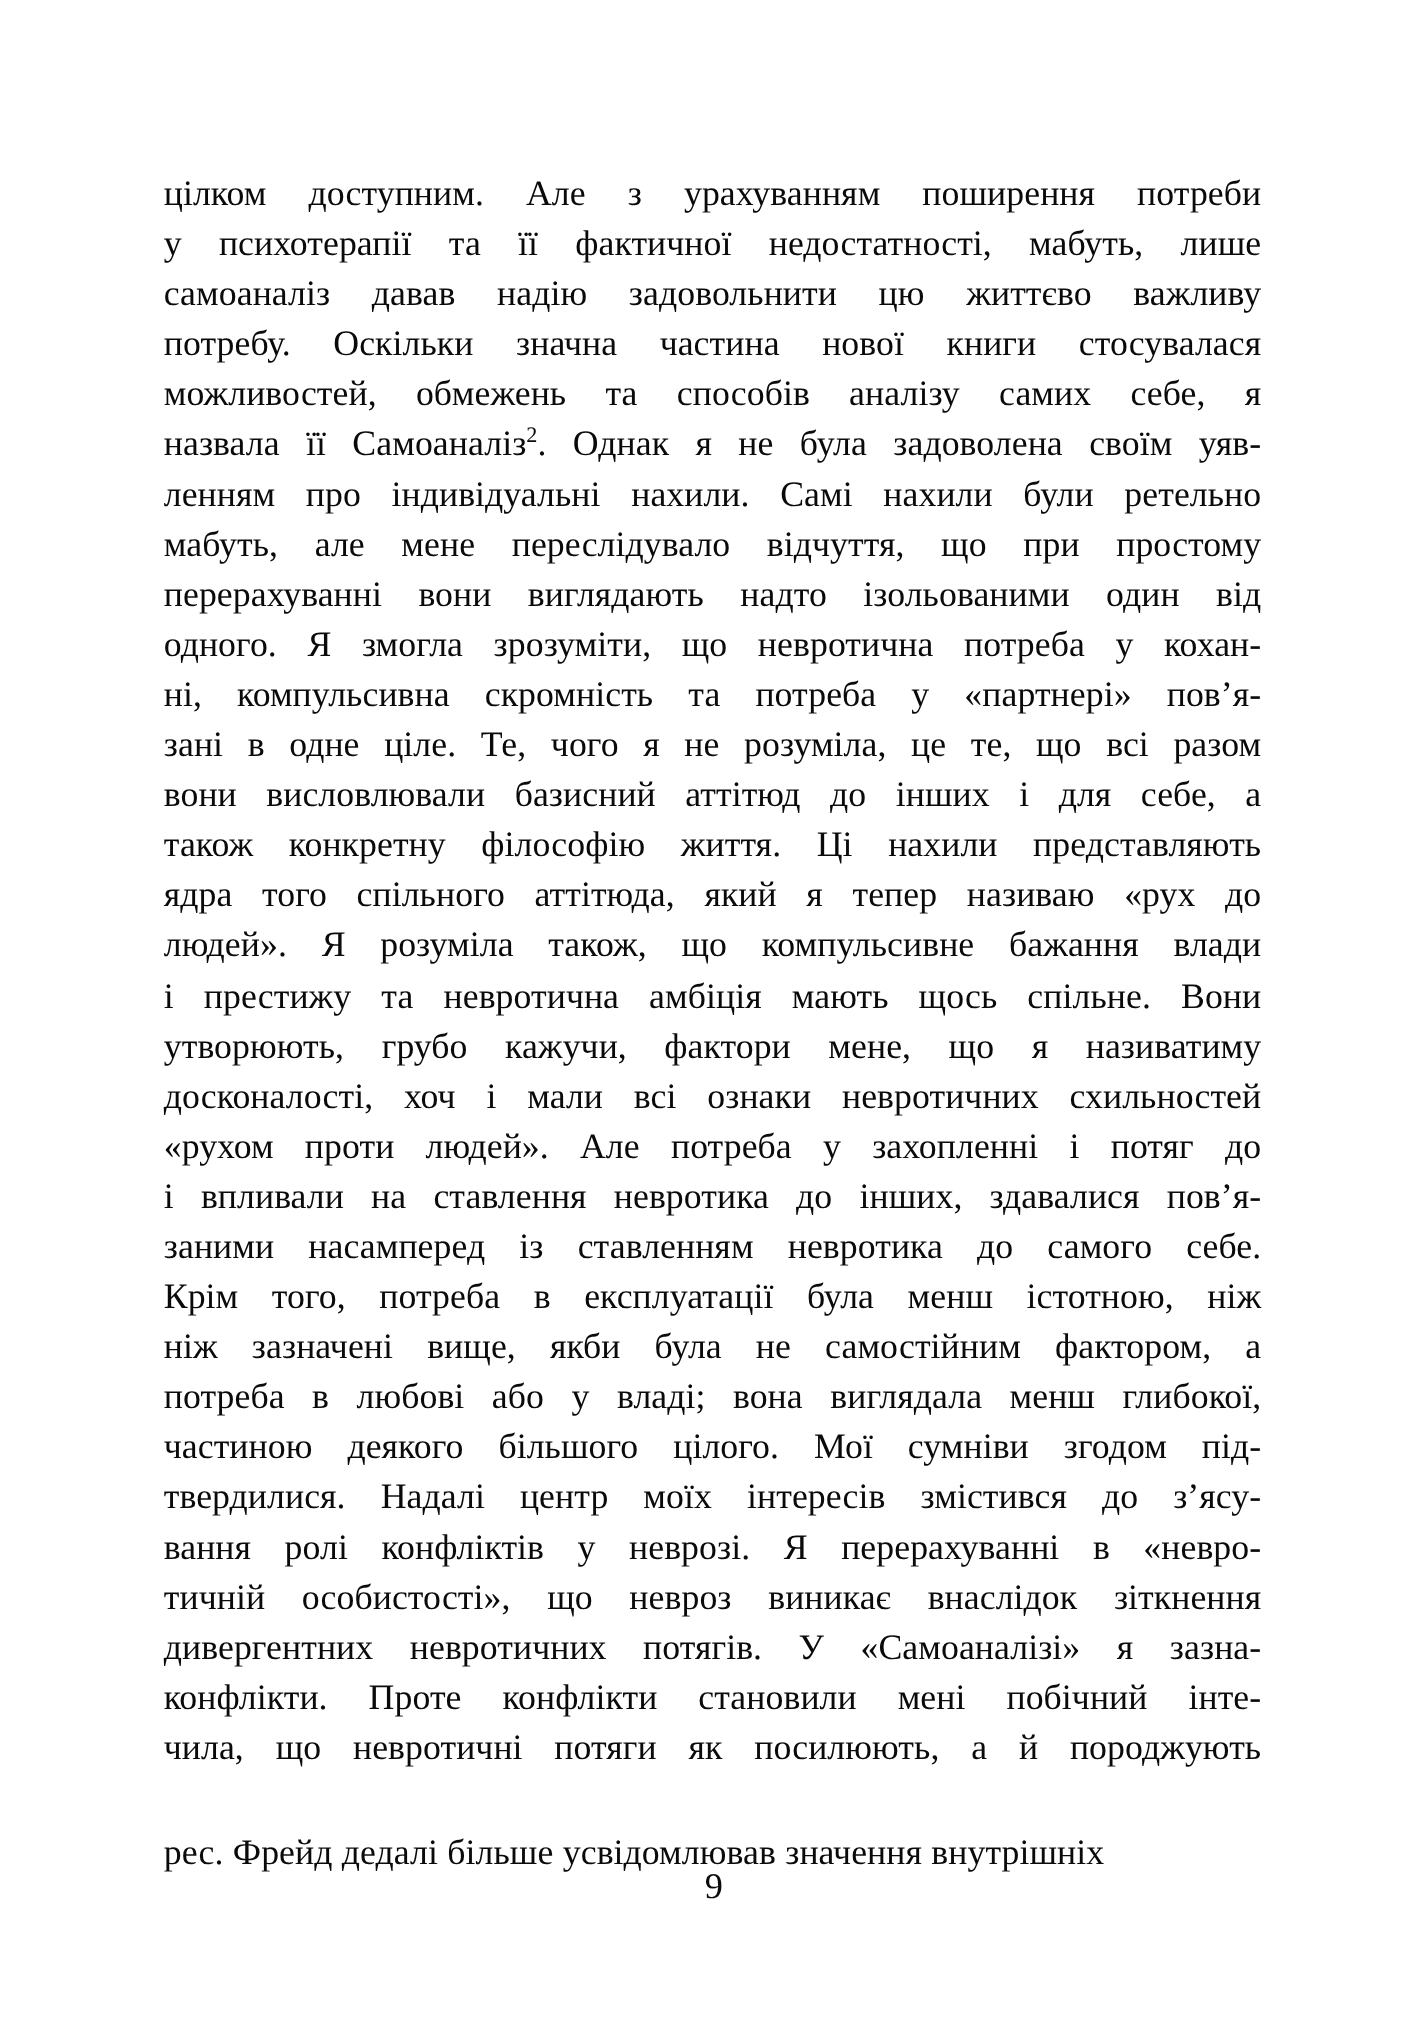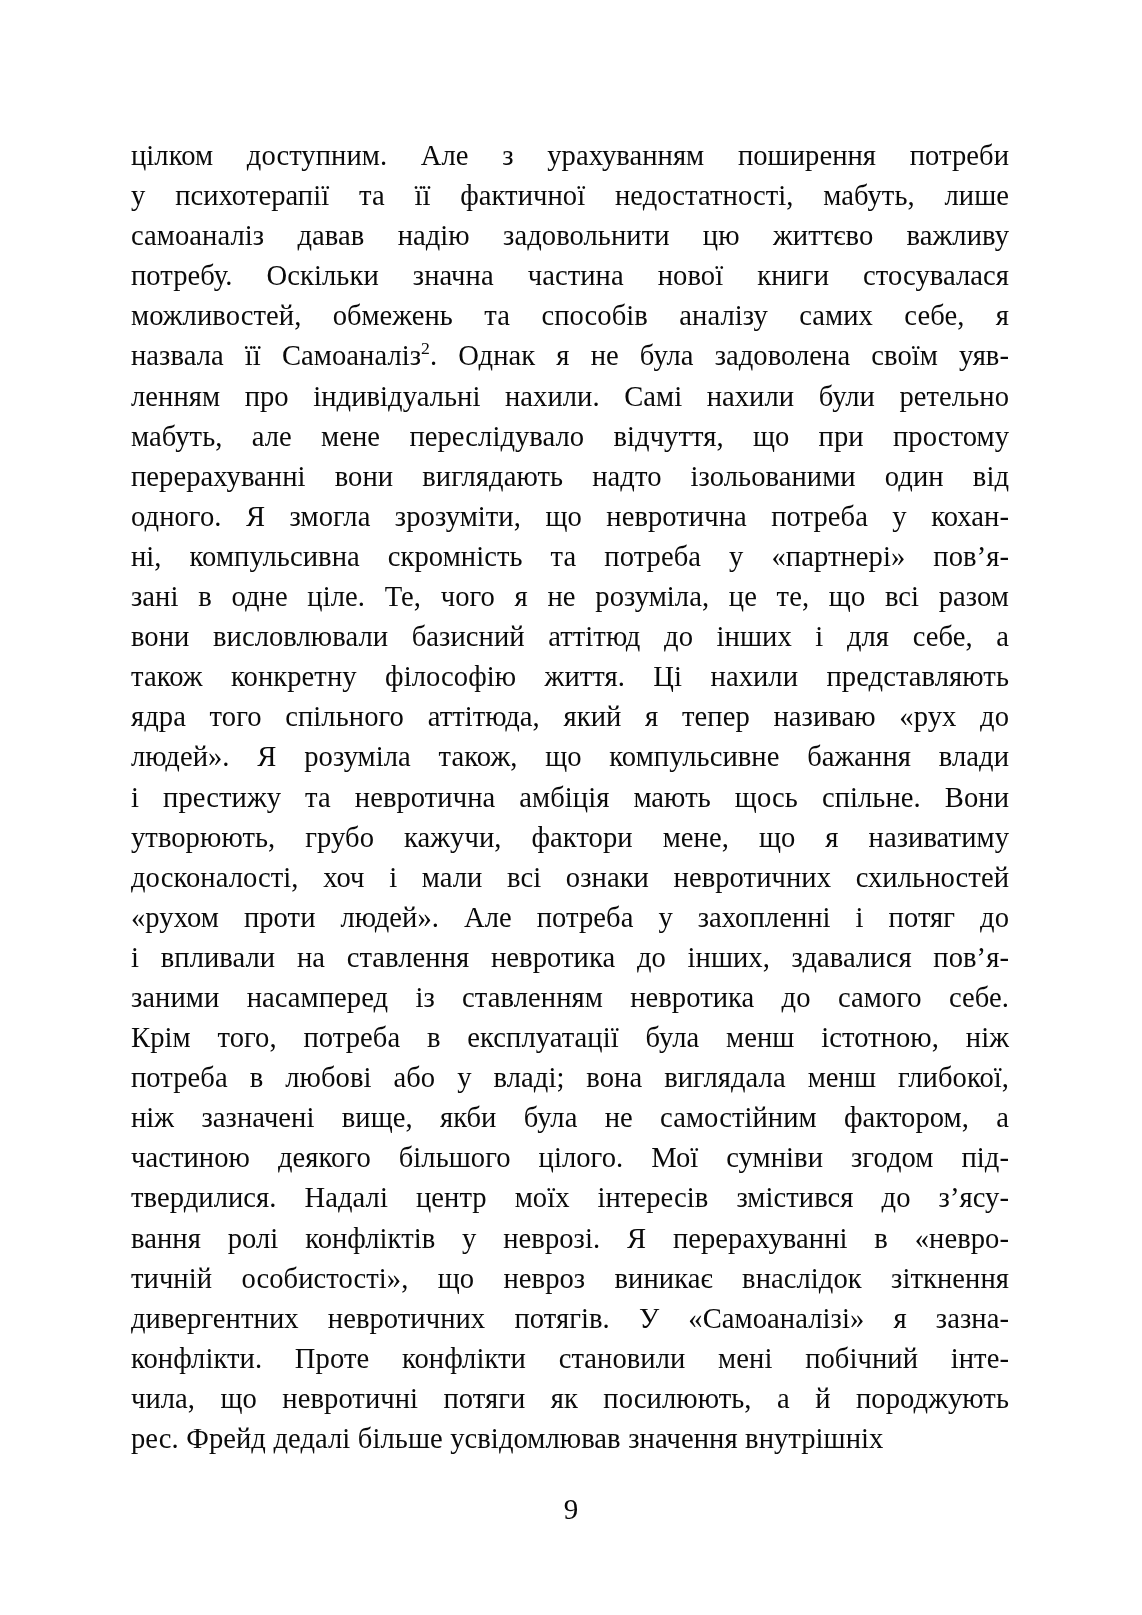--- a/index.html
+++ b/index.html
@@ -46,20 +46,21 @@
 
   
   .line {
     display: block;
     text-align: justify;
     text-align-last: justify;
     white-space: pre;
   }
   .line.last-line {
     text-align-last: left;
+    margin-top: 44px;
   }
 
   .line-inner {
     display: block;
     white-space: normal;
   }
 
   sup.footnote-ref {
     font-size: 0.62em;
     vertical-align: super;
@@ -100,22 +101,22 @@
         <span class="line"><span class="line-inner">також конкретну філософію життя. Ці нахили представляють</span></span>
         <span class="line"><span class="line-inner">ядра того спільного аттітюда, який я тепер називаю «рух до</span></span>
         <span class="line"><span class="line-inner">людей». Я розуміла також, що компульсивне бажання влади</span></span>
         <span class="line"><span class="line-inner">і престижу та невротична амбіція мають щось спільне. Вони</span></span>
         <span class="line"><span class="line-inner">утворюють, грубо кажучи, фактори мене, що я називатиму</span></span>
         <span class="line"><span class="line-inner">досконалості, хоч і мали всі ознаки невротичних схильностей</span></span>
         <span class="line"><span class="line-inner">«рухом проти людей». Але потреба у захопленні і потяг до</span></span>
         <span class="line"><span class="line-inner">і впливали на ставлення невротика до інших, здавалися пов’я-</span></span>
         <span class="line"><span class="line-inner">заними насамперед із ставленням невротика до самого себе.</span></span>
         <span class="line"><span class="line-inner">Крім того, потреба в експлуатації була менш істотною, ніж</span></span>
+        <span class="line"><span class="line-inner">ніж зазначені вище, якби була не самостійним фактором, а</span></span>
         <span class="line"><span class="line-inner">потреба в любові або у владі; вона виглядала менш глибокої,</span></span>
-        <span class="line"><span class="line-inner">ніж зазначені вище, якби була не самостійним фактором, а</span></span>
         <span class="line"><span class="line-inner">частиною деякого більшого цілого. Мої сумніви згодом під-</span></span>
         <span class="line"><span class="line-inner">твердилися. Надалі центр моїх інтересів змістився до з’ясу-</span></span>
         <span class="line"><span class="line-inner">вання ролі конфліктів у неврозі. Я перерахуванні в «невро-</span></span>
         <span class="line"><span class="line-inner">тичній особистості», що невроз виникає внаслідок зіткнення</span></span>
         <span class="line"><span class="line-inner">дивергентних невротичних потягів. У «Самоаналізі» я зазна-</span></span>
         <span class="line"><span class="line-inner">конфлікти. Проте конфлікти становили мені побічний інте-</span></span>
         <span class="line"><span class="line-inner">чила, що невротичні потяги як посилюють, а й породжують</span></span>
         <span class="line last-line"><span class="line-inner">рес. Фрейд дедалі більше усвідомлював значення внутрішніх</span></span>
       </div>
   </div>

